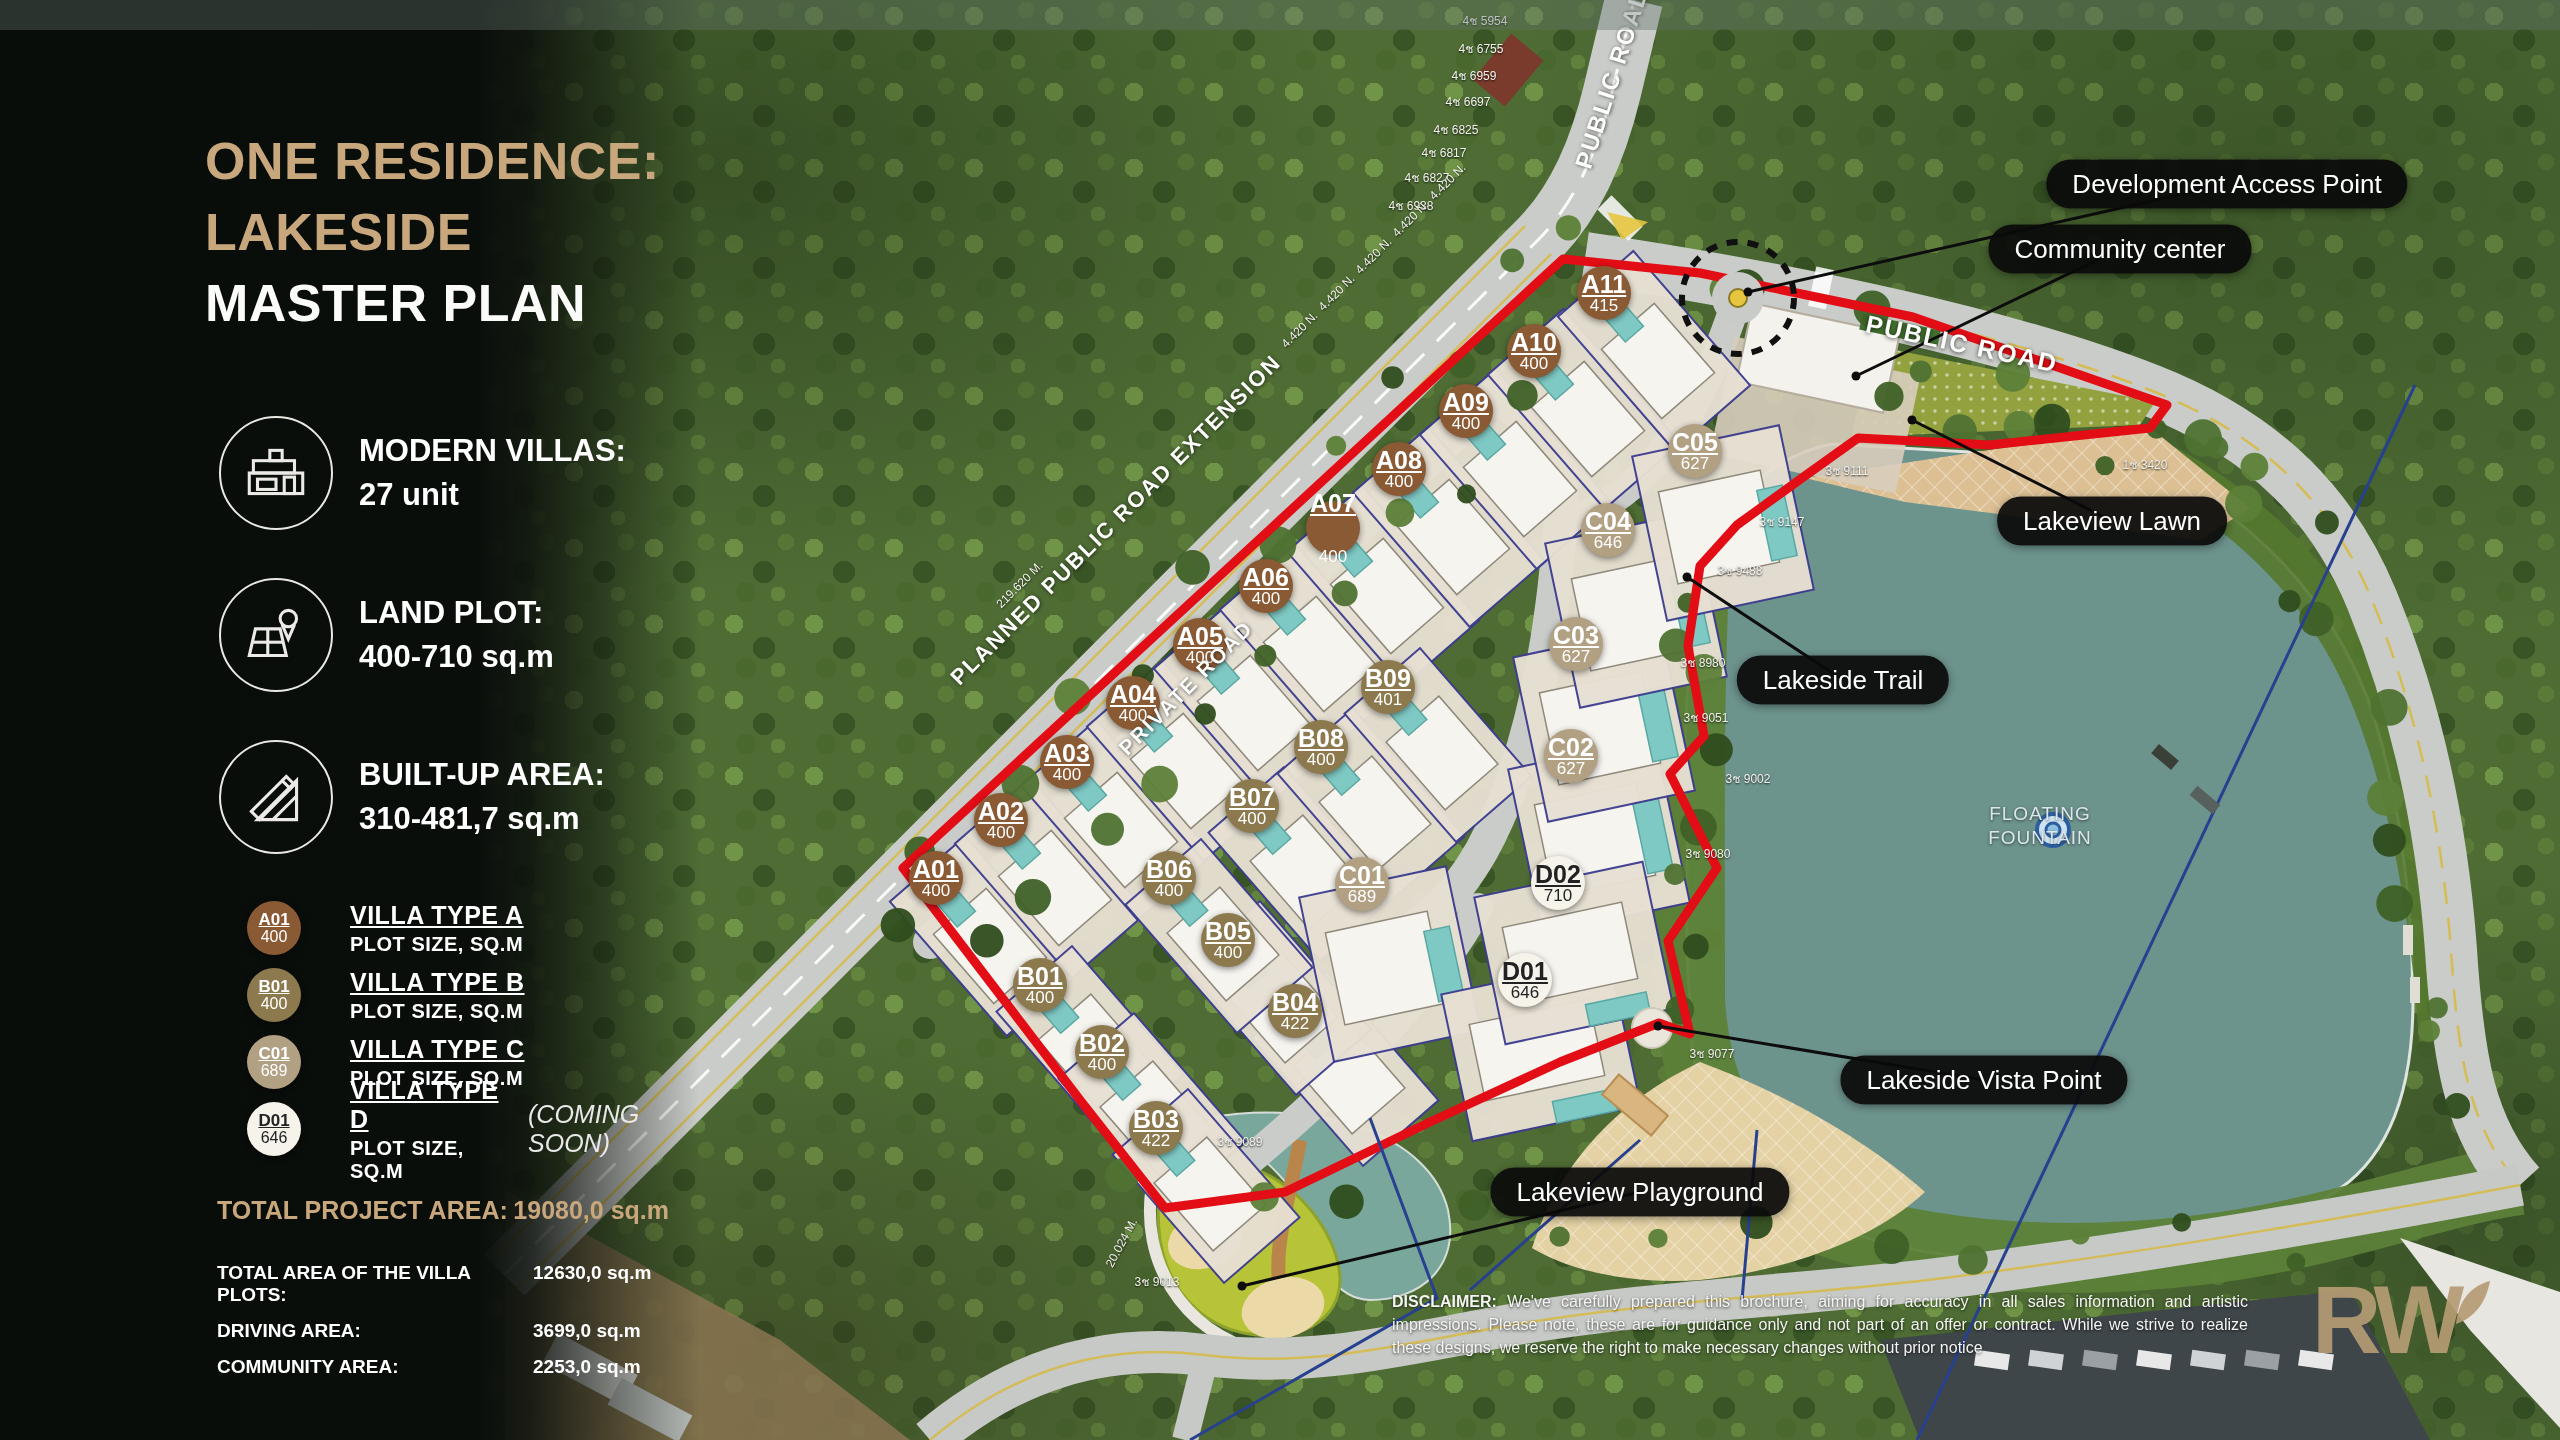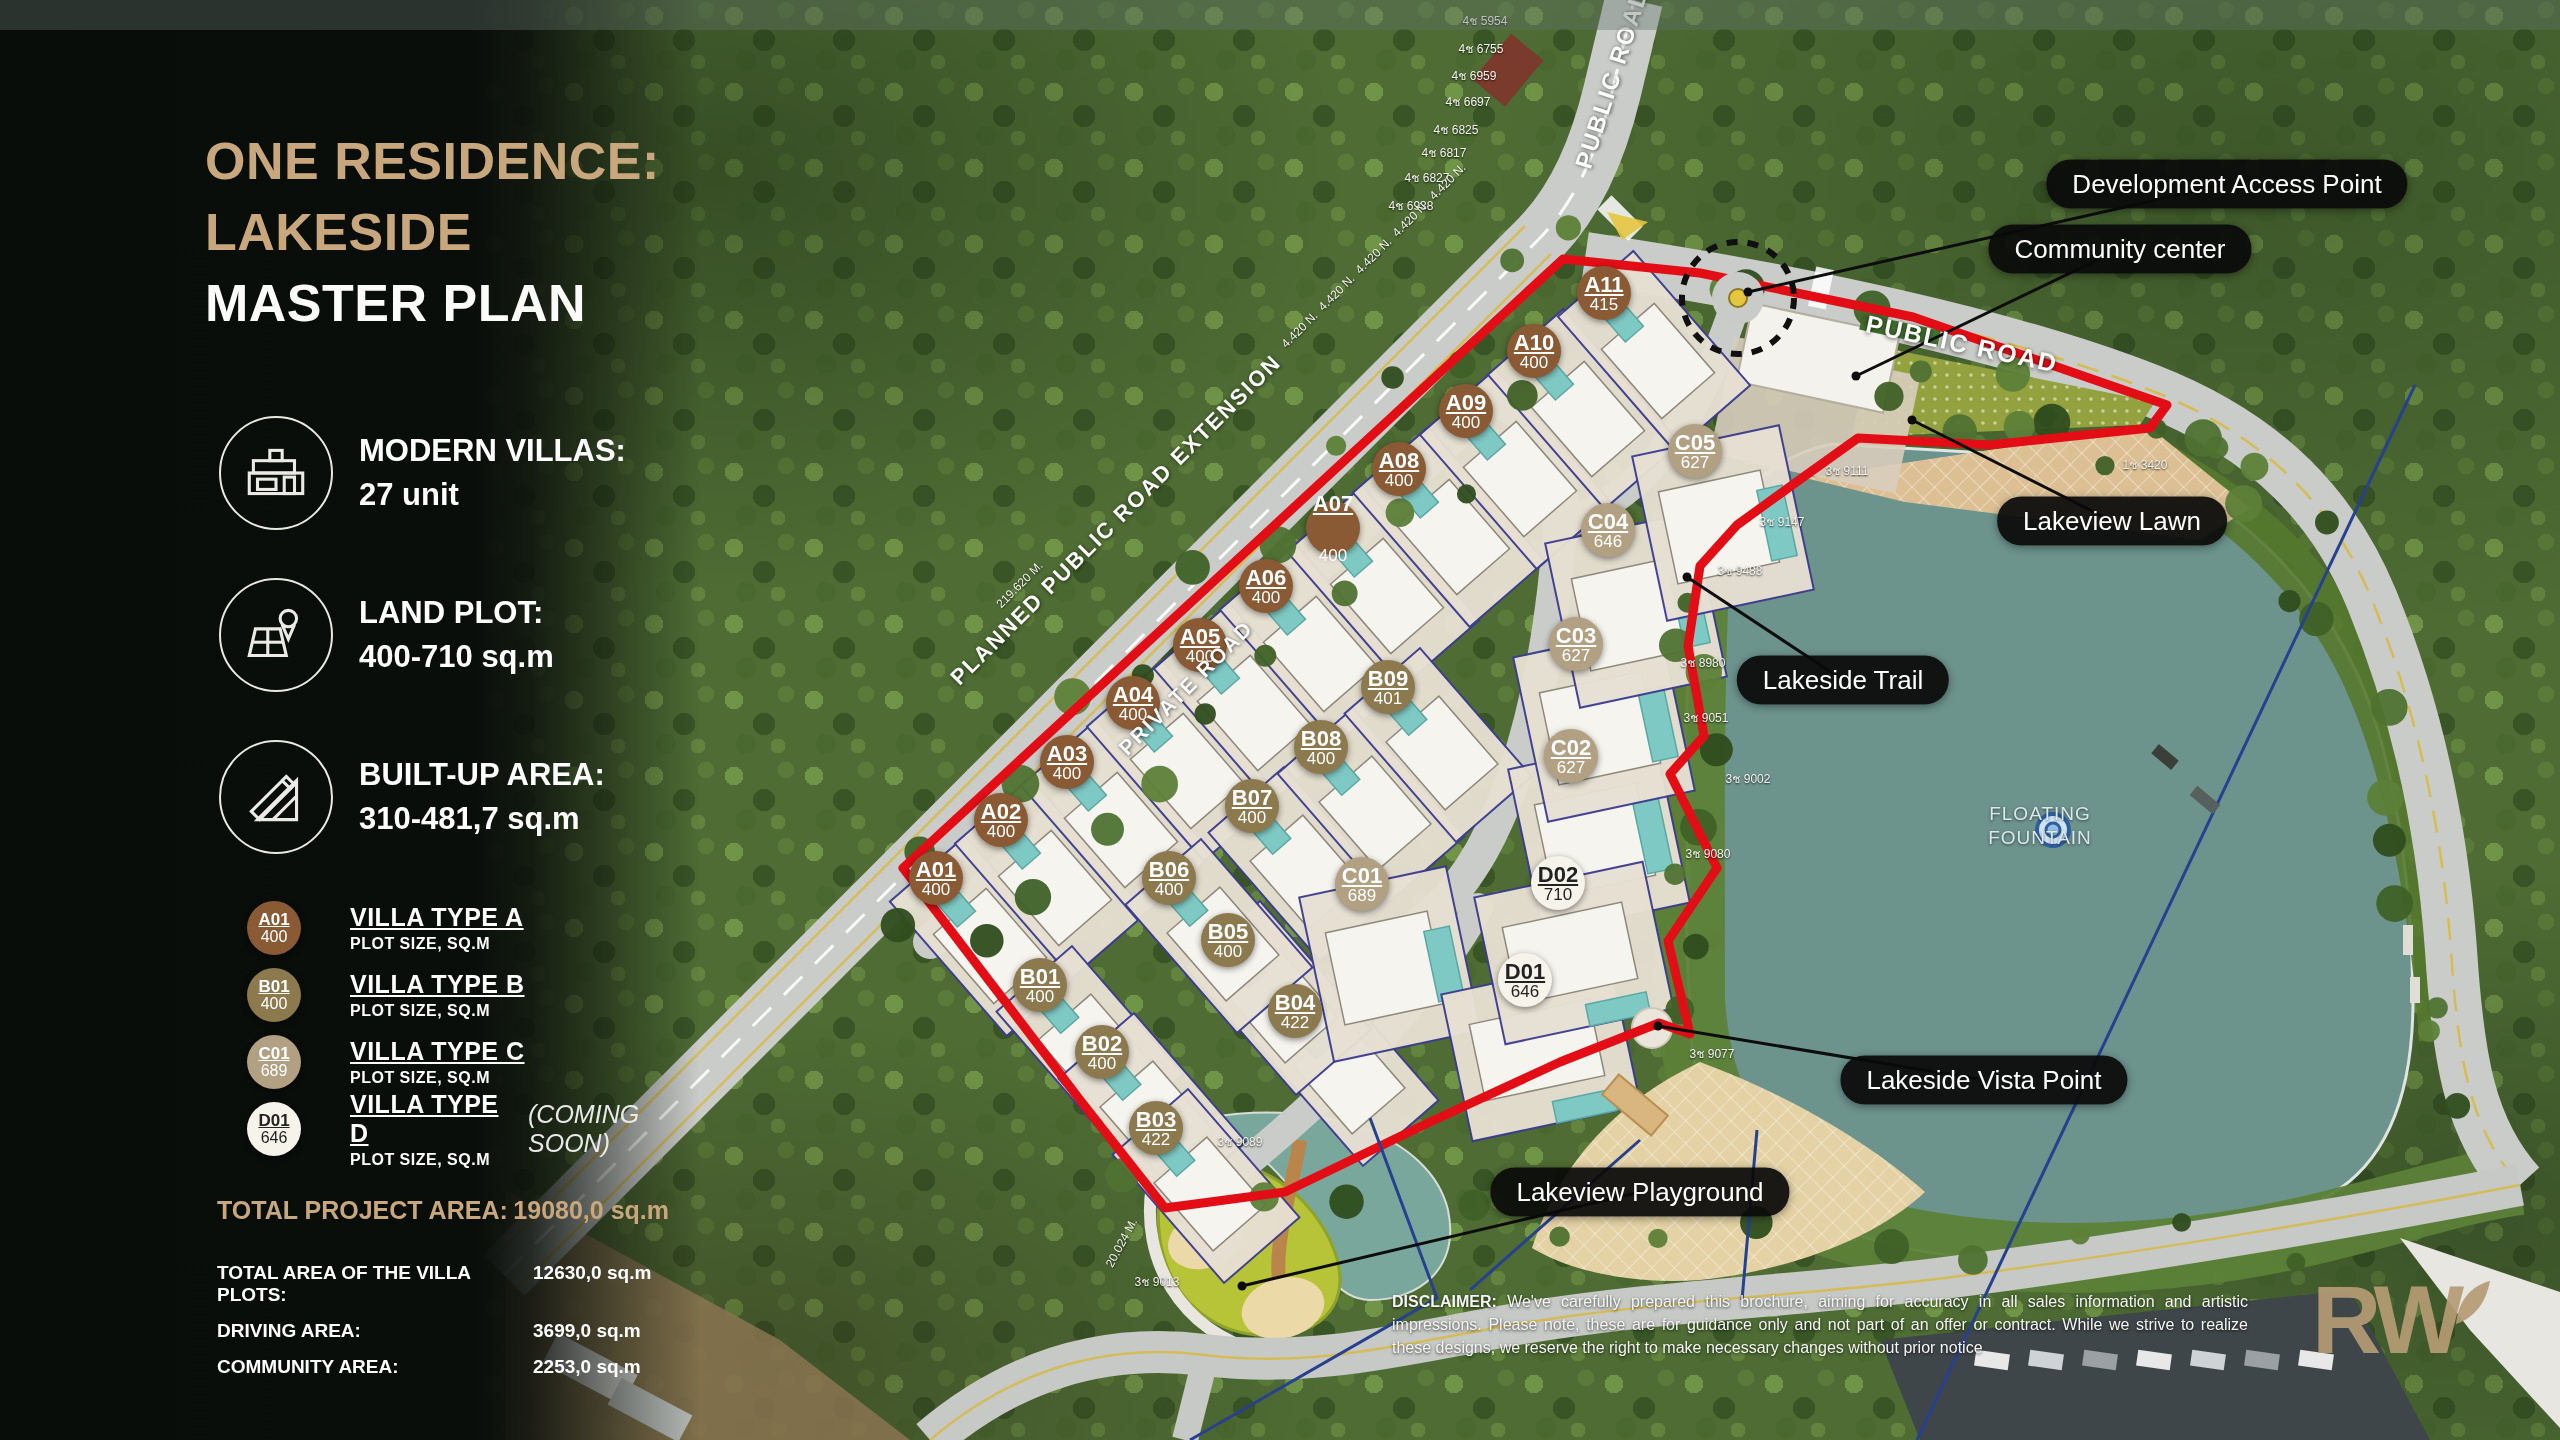--- a/index.html
+++ b/index.html
@@ -20,21 +20,21 @@
       radial-gradient(ellipse 1100px 700px at 88% 12%, rgba(30,48,22,.35), transparent 70%),
       radial-gradient(ellipse 800px 500px at 30% 95%, rgba(40,34,20,.35), transparent 70%),
       radial-gradient(ellipse 700px 500px at 97% 85%, rgba(30,44,22,.4), transparent 70%);}
   svg.scene{position:absolute;left:0;top:0;}
   
   .overlay{position:absolute;inset:0;}
   .badge{position:absolute;width:54px;height:54px;border-radius:50%;
          transform:translate(-50%,-50%);display:flex;flex-direction:column;
          align-items:center;justify-content:center;line-height:1.05;
          box-shadow:0 2px 6px rgba(0,0,0,.45);}
-  .badge .bid{font-weight:bold;font-size:22px;text-decoration:underline;}
+  .badge .bid{font-weight:bold;font-size:25px;text-decoration:underline;}
   .badge .bnum{font-size:17px;}
   .t-a{background:#8a5a35;color:#fff;}
   .t-b{background:#8c7a4e;color:#fff;}
   .t-c{background:#b2a083;color:#fff;}
   .t-d{background:#f6f3ea;color:#222;}
   .callout{position:absolute;transform:translate(-50%,-50%);background:rgba(10,10,10,.93);
            color:#fff;font-size:26px;padding:9px 26px;border-radius:24px;white-space:nowrap;
            box-shadow:0 2px 8px rgba(0,0,0,.4);}
   .roadlabel{position:absolute;color:#fdfdfb;font-weight:bold;white-space:nowrap;
              letter-spacing:2px;text-shadow:0 1px 4px rgba(0,0,0,.65);}
@@ -64,21 +64,21 @@
            flex:0 0 110px;display:flex;align-items:center;justify-content:center;}
   .fcircle svg{width:74px;height:74px;}
   .ftext{margin-left:26px;color:#fff;font-size:31px;line-height:38px;}
   .ftext .flabel{font-weight:bold;white-space:pre-line;}
   .ftext .fvalue{font-weight:bold;margin-top:6px;}
   .legend{position:absolute;left:247px;top:901px;}
   .lrow{display:flex;align-items:center;margin-bottom:13px;height:54px;}
   .lrow .badge{position:static;transform:none;flex:0 0 54px;}
   .ltext{margin-left:49px;color:#fff;}
   .ltitle{font-weight:bold;font-size:25px;text-decoration:underline;letter-spacing:.5px;}
-  .lsub{font-weight:bold;font-size:16px;margin-top:3px;letter-spacing:.5px;}
+  .lsub{font-weight:bold;font-size:20px;margin-top:3px;letter-spacing:.5px;}
   .lnote{font-style:italic;font-size:25px;color:#e9e9e9;margin-left:28px;align-self:center;}
   .totals-primary{position:absolute;left:217px;top:1196px;width:452px;display:flex;
                   justify-content:space-between;color:#c8a77d;font-weight:bold;font-size:25px;}
   .totals{position:absolute;left:217px;top:1262px;width:452px;color:#fff;font-size:19px;font-weight:bold;}
   .trow{display:flex;margin-bottom:14px;}
   .trow .tl{width:316px;}
 </style>
 </head>
 <body>
 

